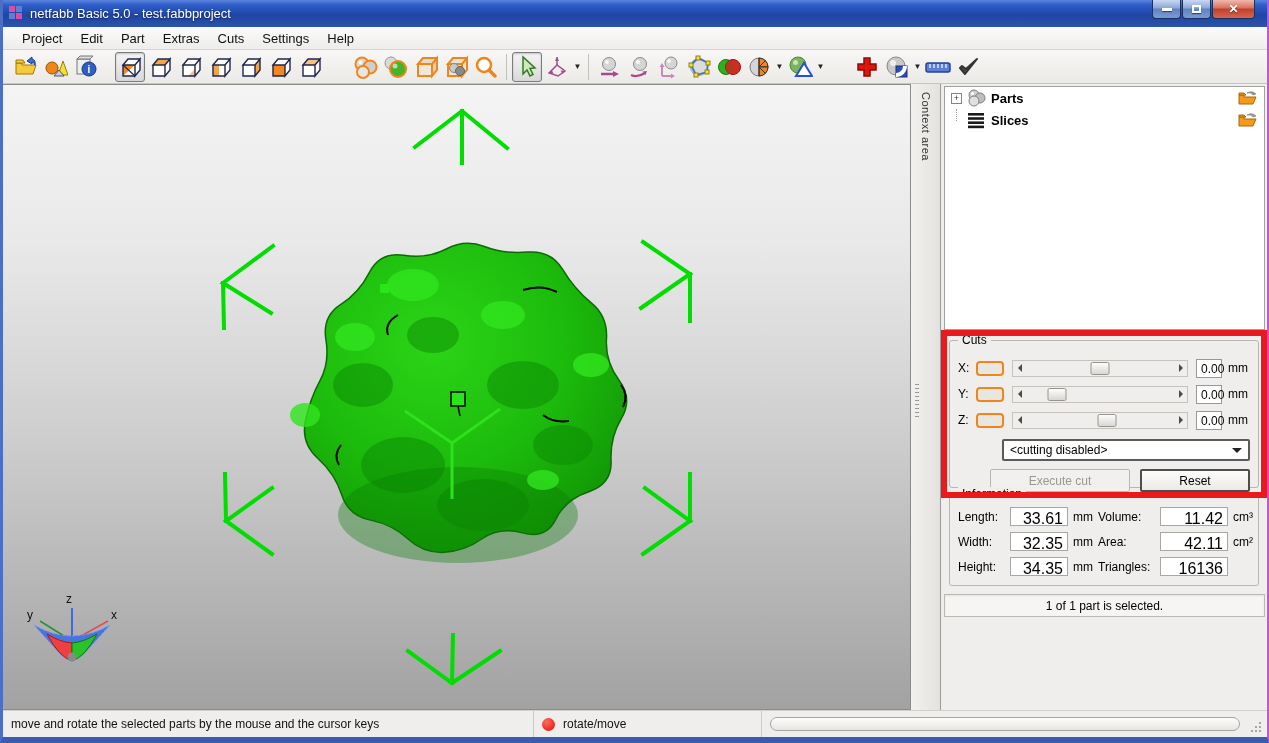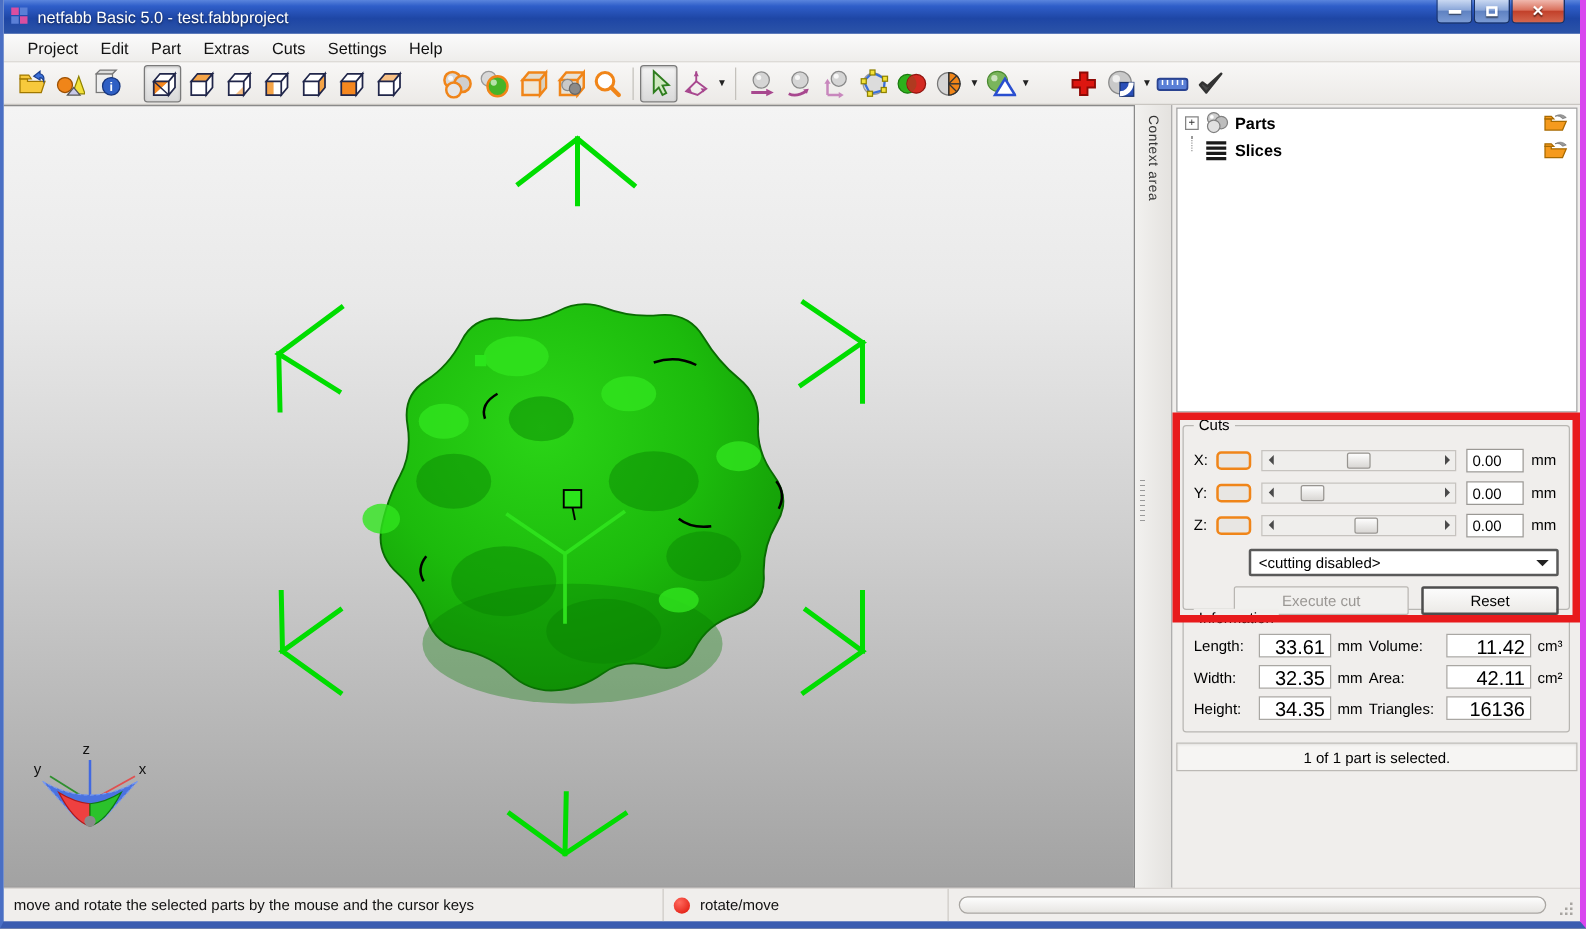--- a/index.html
+++ b/index.html
@@ -1,18 +1,18 @@
 <!DOCTYPE html>
 <html><head>
 <meta charset="utf-8">
 <style>
   * { margin:0; padding:0; box-sizing:border-box; }
   html,body { width:1269px; height:743px; font-family:"Liberation Sans", sans-serif; background:#555; }
   .window { position:relative; width:1269px; height:743px;
-    border-left:3px solid #4a6fc4; border-right:5px solid #d946ef; border-bottom:6px solid #3a5cb0;
+    border-left:3px solid #4a6fc4; border-right:2px solid #d946ef; border-bottom:6px solid #3a5cb0;
     background:#f0eeec; overflow:hidden; }
   
   .titlebar { height:27px; background:linear-gradient(180deg,#5a85dd 0%,#2f5ec9 18%,#1e46a5 55%,#2c54a8 100%);
     display:flex; align-items:center; padding-left:6px; position:relative; }
   .app-logo { width:15px; height:15px; display:grid; grid-template-columns:6px 6px; grid-template-rows:6px 6px; gap:1px; margin-right:6px; }
   .app-logo span:nth-child(1){background:#d94fa0;} .app-logo span:nth-child(2){background:#5a7fd6;}
   .app-logo span:nth-child(3){background:#5a7fd6;} .app-logo span:nth-child(4){background:#d94fa0;}
   .title-text { color:#fff; font-size:13px; text-shadow:0 1px 2px rgba(0,0,0,.6); }
   .win-controls { position:absolute; top:0; right:12px; display:flex; }
   .win-btn { width:29px; height:19px; border:1px solid #1a3263; border-top:none; display:flex; align-items:center; justify-content:center;
@@ -57,21 +57,21 @@
   .cut-row { display:flex; align-items:center; height:26px; }
   .cut-axis-label { width:18px; font-size:12px; }
   .cut-toggle { width:28px; height:15px; border:2px solid #f08519; border-radius:4px; background:#e8e6e3; margin-right:8px; }
   .slider { flex:1; height:17px; background:#efeeec; border:1px solid #c6c3bf; display:flex; align-items:center; position:relative; margin-right:8px; }
   .sl-arrow { width:13px; height:15px; display:flex; align-items:center; justify-content:center; }
   .sl-arrow i { display:block; width:0; height:0; border:4px solid transparent; }
   .sl-arrow.left i { border-right-color:#4a4a4a; margin-left:-4px; }
   .sl-arrow.right i { border-left-color:#4a4a4a; margin-right:-4px; }
   .sl-track { position:absolute; left:16px; right:16px; top:0; bottom:0; }
   .sl-thumb { position:absolute; top:1px; width:19px; height:13px; background:linear-gradient(180deg,#fdfdfd,#d9d7d4); border:1px solid #979490; border-radius:2px; transform:translateX(-50%); }
-  .cut-value { width:46px; height:19px; border:1px solid #9a9894; background:#fff; font-size:12px; padding:2px 4px; margin-right:6px; }
+  .cut-value { width:26px; height:19px; border:1px solid #9a9894; background:#fff; font-size:12px; padding:2px 4px; margin-right:6px; }
   .cut-unit { font-size:12px; width:22px; }
   .cut-combo { margin-top:6px; height:22px; border:2px solid #5a5a5a; border-radius:2px; background:#fff; display:flex; align-items:center; padding:0 6px; position:relative;margin-left:44px; }
   .combo-text { font-size:12px; flex:1; }
   .combo-caret { width:0; height:0; border:5px solid transparent; border-top-color:#222; margin-top:5px; }
   .cut-buttons { display:flex; justify-content:flex-end; margin-top:8px; gap:10px; }
   .btn { height:23px; font-size:12px; border-radius:2px; display:flex; align-items:center; justify-content:center; }
   .btn-disabled { width:140px; border:1px solid #b9b6b2; background:#f1f0ee; color:#9a9794; }
   .btn-normal { width:110px; border:2px solid #4d4d4d; background:linear-gradient(#fcfcfc,#eceae7); color:#000; }
   .info-box { top:410px; height:92px; padding:12px 8px 0 8px; }
   .info-grid { display:grid; grid-template-columns:52px 58px 30px 62px 68px 30px; align-items:center; row-gap:6px; }

